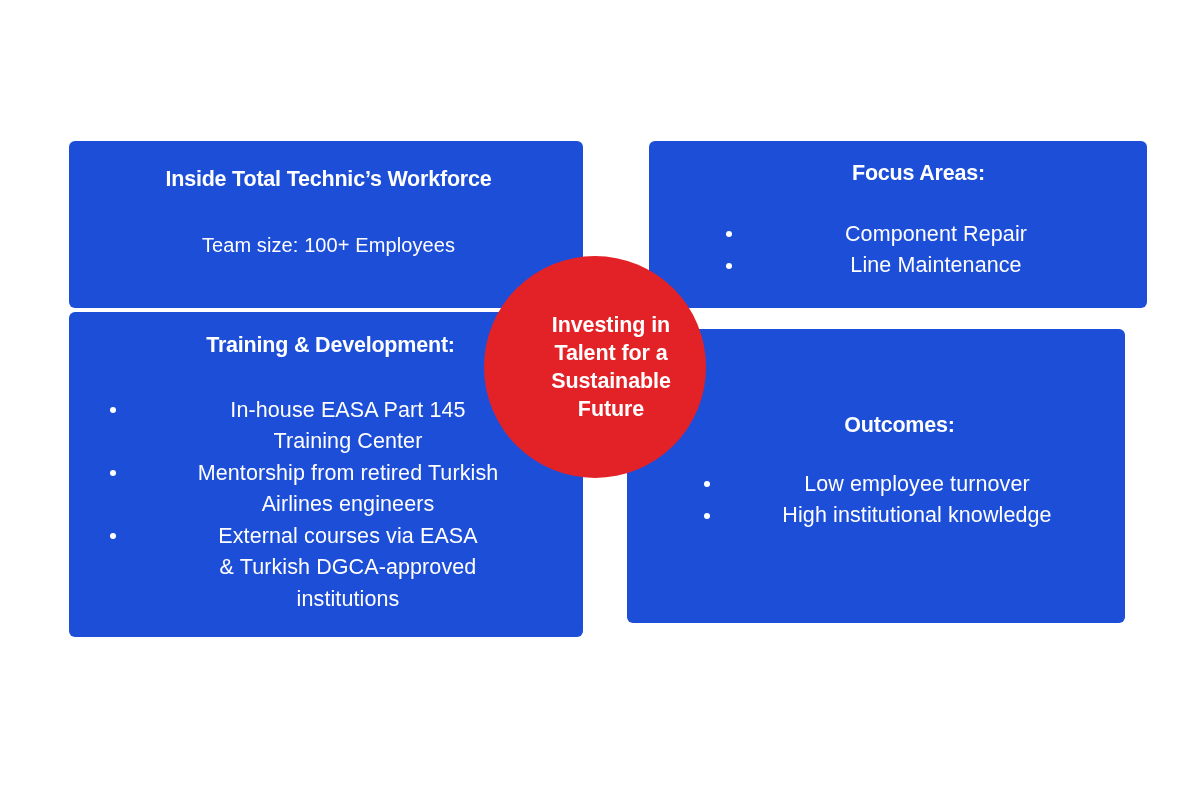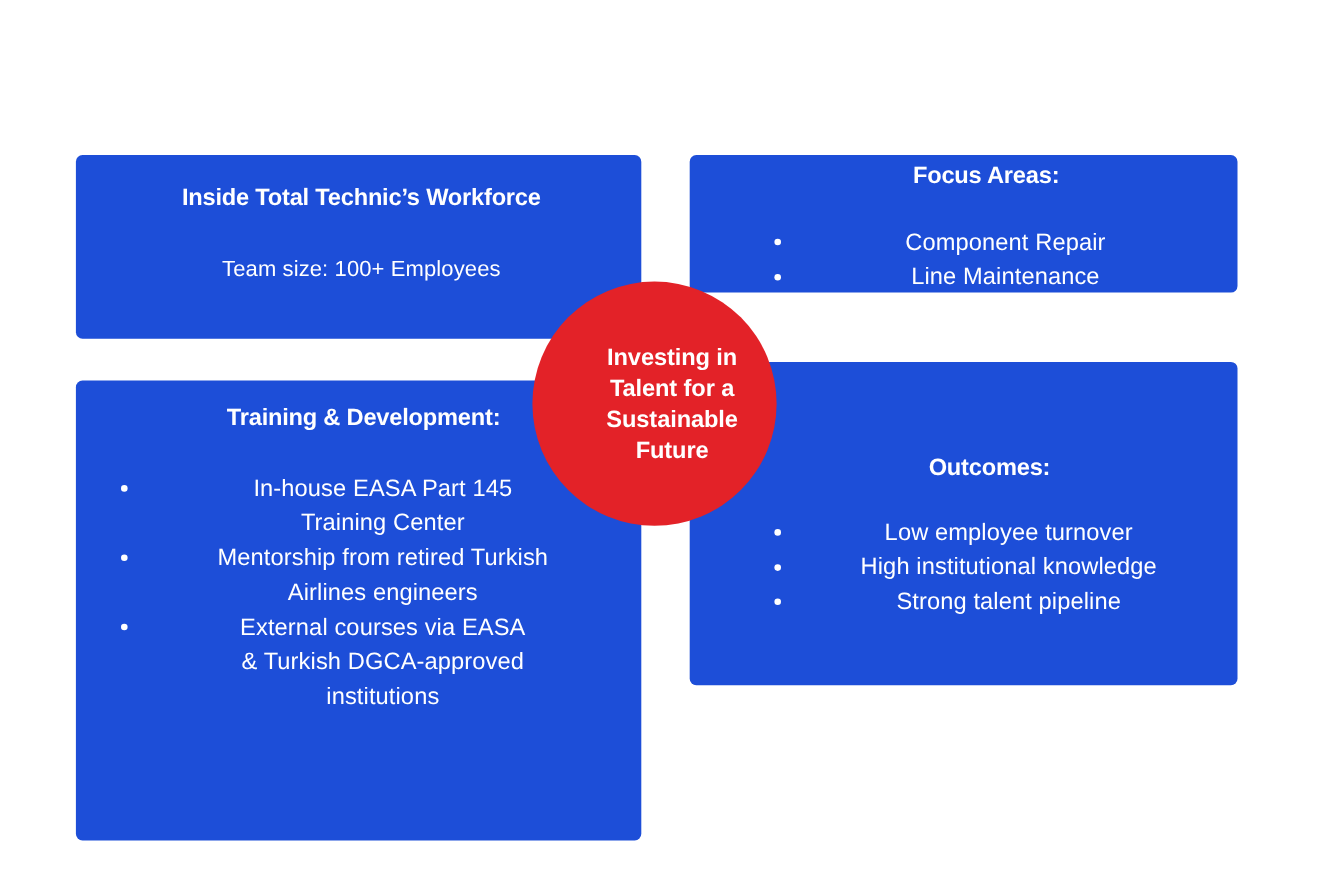--- a/index.html
+++ b/index.html
@@ -28,27 +28,27 @@
     box-sizing: border-box;
     color: #ffffff;
     text-align: center;
   }
   #card-workforce {
     left: 69px;  top: 141px;
     width: 514px; height: 167px;
     padding: 26px 34px 0 39px;
   }
   #card-focus {
-    left: 627px; top: 141px;
-    width: 498px; height: 125px;
-    padding: 6px 34px 0 75px;
+    left: 649px; top: 141px;
+    width: 498px; height: 167px;
+    padding: 20px 34px 0 75px;
   }
   #card-training {
-    left: 69px;  top: 346px;
-    width: 514px; height: 418px;
+    left: 69px;  top: 312px;
+    width: 514px; height: 325px;
     padding: 21px 30px 0 39px;
   }
   #card-outcomes {
     left: 627px; top: 329px;
     width: 498px; height: 294px;
     padding: 84px 28px 0 75px;
   }
 
   
   .card-title {
@@ -171,24 +171,20 @@
     <div class="card-title">Outcomes:</div>
     <ul class="bullet-list" style="padding-top:30px;">
       <li class="bullet-item">
         <span class="bullet-dot"></span>
         <span class="bullet-text">Low employee turnover</span>
       </li>
       <li class="bullet-item">
         <span class="bullet-dot"></span>
         <span class="bullet-text">High institutional knowledge</span>
       </li>
-      <li class="bullet-item">
-        <span class="bullet-dot"></span>
-        <span class="bullet-text">Strong talent pipeline</span>
-      </li>
     </ul>
   </div>
 
   <div id="center-circle">
     <div id="center-circle-label">
       <span>Investing in</span>
       <span>Talent for a</span>
       <span>Sustainable</span>
       <span>Future</span>
     </div>

